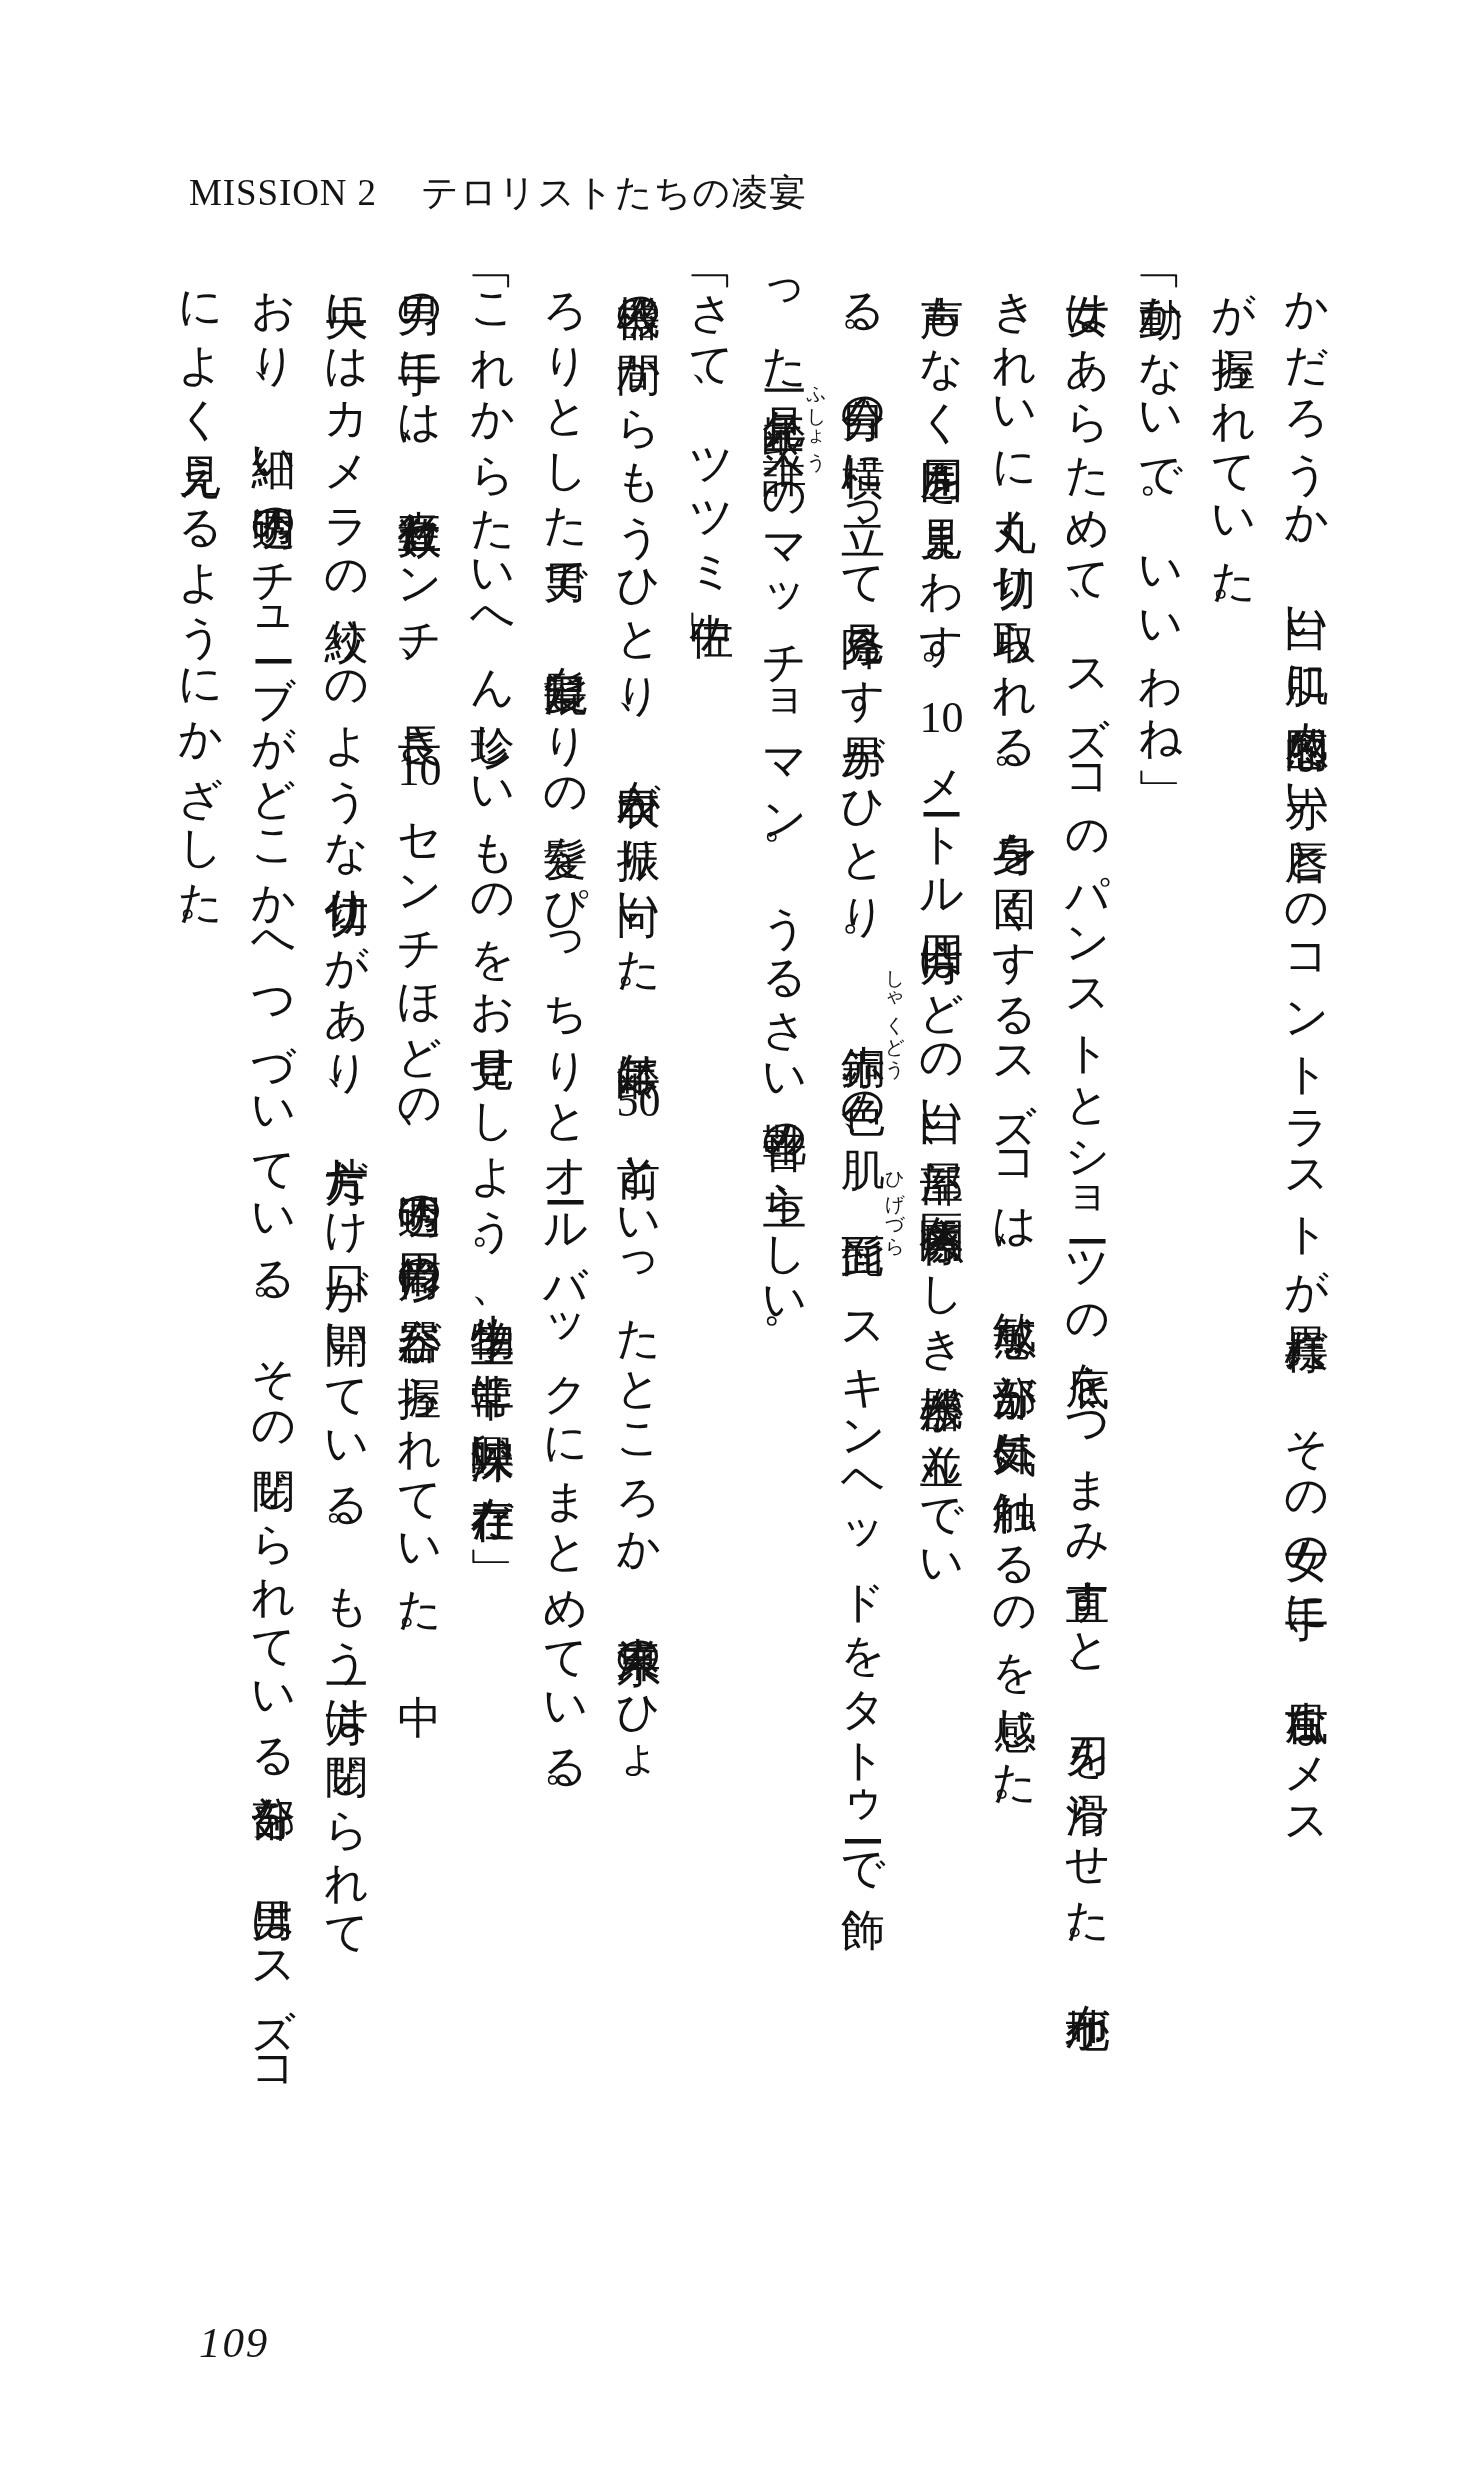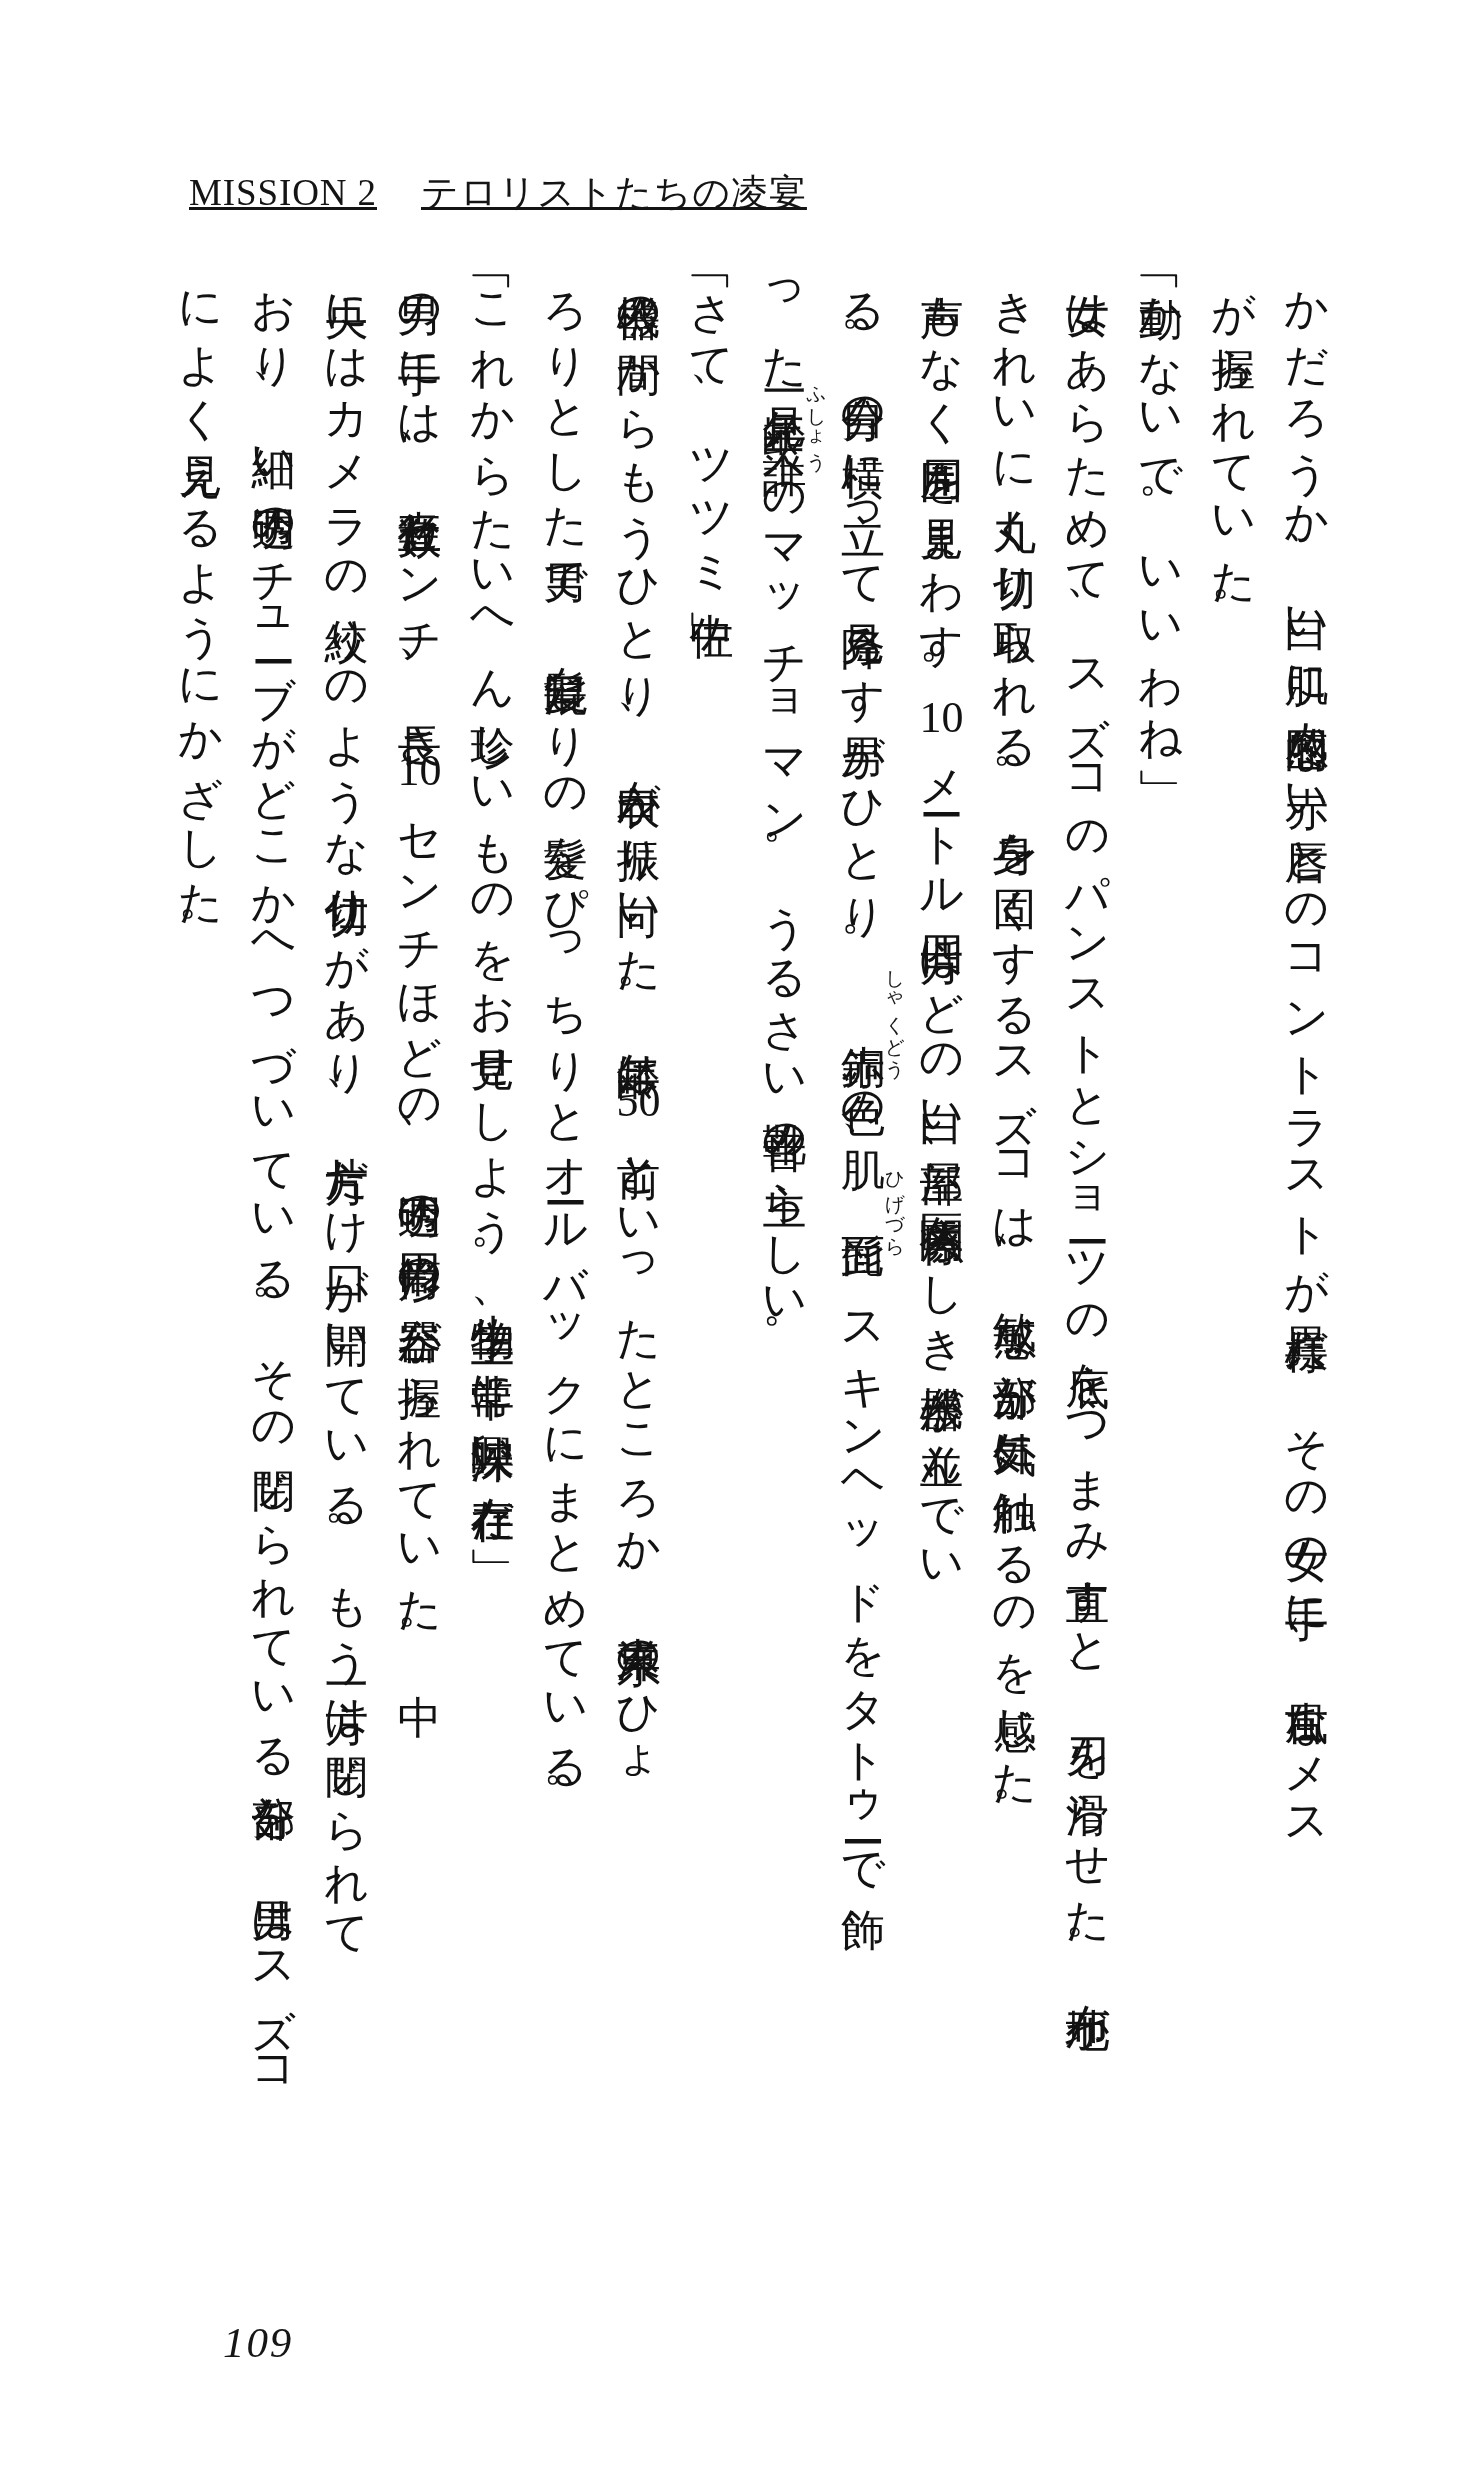--- a/index.html
+++ b/index.html
@@ -17,21 +17,20 @@
     color: #121212;
   }
   .running-header {
     position: absolute;
     left: 189px;
     top: 168px;
     font-size: 37px;
     letter-spacing: 0.9px;
     white-space: nowrap;
     color: #141414;
-    text-decoration: underline;
   }
   .header-gap {
     display: inline-block;
     width: 44px;
   }
   .text-body {
     position: absolute;
     top: 261px;
     right: 137px;
     width: 1170px;
@@ -61,21 +60,20 @@
     color: #1a1a1a;
   }
   .page-number {
     position: absolute;
     left: 199px;
     top: 2318px;
     font-size: 43px;
     font-style: italic;
     letter-spacing: 1.9px;
     color: #161616;
-    margin-left: 24px;
   }
 </style>
 </head>
 <body>
 
 <div class="page">
 
   <div class="running-header">
     <span>MISSION 2</span><span class="header-gap"></span><span>テロリストたちの凌宴</span>
   </div>

